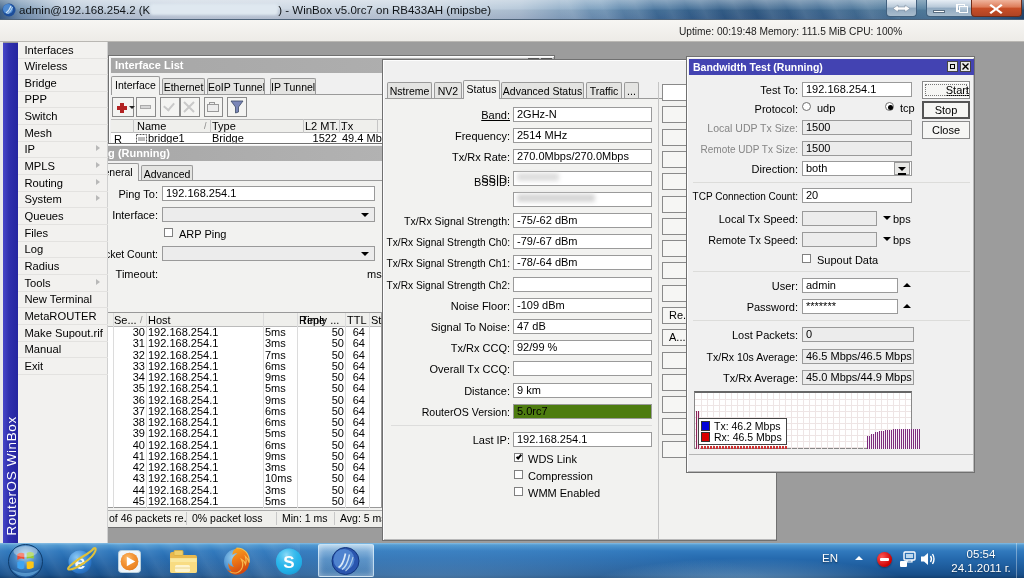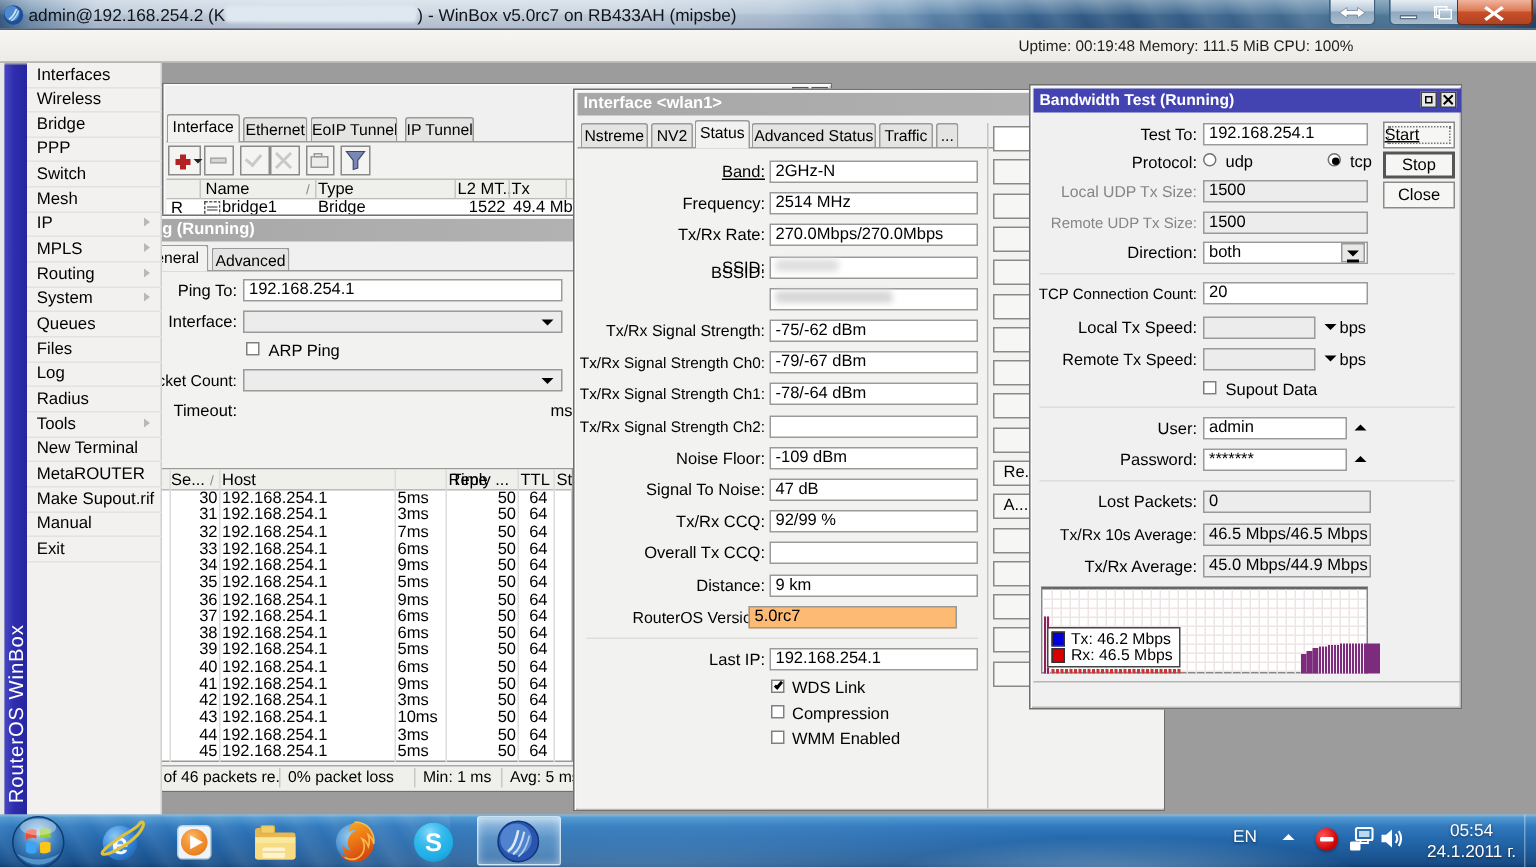--- a/index.html
+++ b/index.html
@@ -33,20 +33,21 @@
 <div style="left:933px;top:10px;width:12px;height:3px;background:#fdfdfd;border:1px solid #5a6e82;"></div>
 <div style="left:956px;top:4px;width:9px;height:8px;background:transparent;border:1px solid #fdfdfd;box-shadow:1px -1px 0 #fdfdfd inset;"></div>
 <div style="left:959px;top:6px;width:9px;height:7px;background:linear-gradient(180deg,#c3d2e0,#9db4c8);border:1px solid #fdfdfd;"></div>
 <svg style="position:absolute;left:989px;top:3px;" width="14" height="12" viewBox="0 0 14 12">
     <path d="M2 1 L7 4.8 L12 1 L13.6 2.6 L8.8 6 L13.6 9.4 L12 11 L7 7.2 L2 11 L0.4 9.4 L5.2 6 L0.4 2.6 Z" fill="#fff"></path>
   </svg>
 <div style="left:0px;top:20px;width:1024px;height:22px;background:linear-gradient(180deg,#f7f6f3,#edebe7);border-bottom:1px solid #b9b7b3;"></div>
 <div style="left:679px;top:26px;width:300px;height:13px;font-size:10.2px;color:#1c1c1c;white-space:nowrap;">Uptime: 00:19:48   Memory: 111.5 MiB   CPU: 100%</div>
 <div style="left:0px;top:43px;width:1024px;height:500px;background:#9c9c9c;"></div>
 <div class="win" style="left:108px;top:55px;width:447px;height:260px;z-index:1;">
+<div class="ttl" style="left:2px;top:2px;width:443px;height:15px;background:linear-gradient(90deg,#a7a7a7,#b2b2b2);">Interface List</div>
 <div style="left:419px;top:2px;width:11px;height:11px;background:#e8e8e8;border:1px solid #555;"></div>
 <div style="left:432px;top:2px;width:11px;height:11px;background:#e8e8e8;border:1px solid #555;"></div>
 <div class="tab tabon" style="left:2px;top:20px;width:49px;height:19px;">Interface</div>
 <div class="tab" style="left:53px;top:22px;width:43px;height:17px;">Ethernet</div>
 <div class="tab" style="left:98px;top:22px;width:58px;height:17px;">EoIP Tunnel</div>
 <div class="tab" style="left:161px;top:22px;width:46px;height:17px;">IP Tunnel</div>
 <div class="tab" style="left:211px;top:22px;width:55px;height:17px;margin-top:36px;">GRE Tunnel</div>
 <div class="tab" style="left:274px;top:22px;width:40px;height:17px;">VLAN</div>
 <div style="left:2px;top:38px;width:443px;height:220px;background:#f2f2f0;border-top:1px solid #9a9a9a;z-index:2;"></div>
 <div style="left:2px;top:40px;width:443px;height:220px;z-index:3;">
@@ -212,21 +213,20 @@
 <div style="left:212px;top:351.8px;width:47px;height:11px;text-align:right;font-size:11px;line-height:11px;">50</div>
 <div style="left:240px;top:351.8px;width:40px;height:11px;text-align:right;font-size:11px;line-height:11px;">64</div>
 <div style="left:2px;top:366px;width:297px;height:17px;background:#efefec;border-top:1px solid #aaa;"></div>
 <div style="left:4px;top:368px;width:98px;height:13px;font-size:10.5px;line-height:13px;padding-left:20px;border-right:1px solid #c8c8c8;white-space:nowrap;overflow:hidden;">of 46 packets re...</div>
 <div style="left:104px;top:368px;width:88px;height:13px;font-size:10.5px;line-height:13px;padding-left:3px;border-right:1px solid #c8c8c8;white-space:nowrap;overflow:hidden;">0% packet loss</div>
 <div style="left:194px;top:368px;width:56px;height:13px;font-size:10.5px;line-height:13px;padding-left:3px;border-right:1px solid #c8c8c8;white-space:nowrap;overflow:hidden;">Min: 1 ms</div>
 <div style="left:252px;top:368px;width:47px;height:13px;font-size:10.5px;line-height:13px;padding-left:3px;border-right:1px solid #c8c8c8;white-space:nowrap;overflow:hidden;">Avg: 5 ms</div>
 </div>
 </div>
 <div class="win" style="left:382px;top:59px;width:395px;height:482px;z-index:3;">
-<div class="ttl" style="left:2px;top:2px;width:391px;height:15px;background:linear-gradient(90deg,#a7a7a7,#b2b2b2);">Interface &lt;wlan1&gt;</div>
 <div class="tab" style="left:4px;top:22px;width:45px;height:17px;">Nstreme</div>
 <div class="tab" style="left:51px;top:22px;width:28px;height:17px;">NV2</div>
 <div class="tab tabon" style="left:80px;top:20px;width:37px;height:19px;">Status</div>
 <div class="tab" style="left:118px;top:22px;width:83px;height:17px;">Advanced Status</div>
 <div class="tab" style="left:203px;top:22px;width:36px;height:17px;">Traffic</div>
 <div class="tab" style="left:241px;top:22px;width:15px;height:17px;">...</div>
 <div style="left:2px;top:38px;width:391px;height:441px;background:#f2f2f0;border-top:1px solid #9a9a9a;z-index:2;"></div>
 <div style="left:0;top:0;width:395px;height:482px;z-index:3;">
 <div style="left:275px;top:22px;width:1px;height:457px;background:#c4c4c4;"></div>
 <div style="left:279px;top:24px;width:110px;height:17px;background:#fff;border:1px solid #8a8a8a;font-size:11px;line-height:15px;padding-left:6px;"></div>
@@ -268,21 +268,21 @@
 <div class="fl" style="left:130px;top:238px;width:139px;height:15px;background:#fff;color:#000;">-109 dBm</div>
 <div class="lb" style="left:-43px;top:261px;width:170px;color:#000;font-size:11px;">Signal To Noise:</div>
 <div class="fl" style="left:130px;top:259px;width:139px;height:15px;background:#fff;color:#000;">47 dB</div>
 <div class="lb" style="left:-43px;top:282px;width:170px;color:#000;font-size:11px;">Tx/Rx CCQ:</div>
 <div class="fl" style="left:130px;top:280px;width:139px;height:15px;background:#fff;color:#000;">92/99 %</div>
 <div class="lb" style="left:-43px;top:303px;width:170px;color:#000;font-size:11px;">Overall Tx CCQ:</div>
 <div class="fl" style="left:130px;top:301px;width:139px;height:15px;background:#fff;color:#000;"></div>
 <div class="lb" style="left:-43px;top:325px;width:170px;color:#000;font-size:11px;">Distance:</div>
 <div class="fl" style="left:130px;top:323px;width:139px;height:15px;background:#fff;color:#000;">9 km</div>
 <div class="lb" style="left:-43px;top:346px;width:170px;color:#000;font-size:10.6px;">RouterOS Version:</div>
-<div class="fl" style="left:116px;top:344px;width:139px;height:15px;background:#fdba74;color:#000;">5.0rc7</div>
+<div class="fl" style="left:130px;top:344px;width:139px;height:15px;background:#4d7c0f;color:#000;">5.0rc7</div>
 <div style="left:134px;top:113px;width:42px;height:8px;background:#dedede;filter:blur(2px);border-radius:2px;"></div>
 <div style="left:134px;top:134px;width:78px;height:8px;background:#d6d6d6;filter:blur(2px);border-radius:2px;"></div>
 <div style="left:8px;top:365px;width:261px;height:1px;background:#dddddc;"></div>
 <div class="lb" style="left:-43px;top:374px;width:170px;color:#000;font-size:11px;">Last IP:</div>
 <div class="fl" style="left:130px;top:372px;width:139px;height:15px;background:#fff;color:#000;">192.168.254.1</div>
 <div style="position:absolute;left:131px;top:393px;width:9px;height:9px;background:#fff;border:1px solid #808080;">
         <div style="position:absolute;left:1px;top:1px;width:6px;height:3px;border-left:2px solid #000;border-bottom:2px solid #000;transform:rotate(-50deg);"></div>
       </div>
 <div class="t11" style="left:145px;top:393px;width:70px;height:12px;">WDS Link</div>
 <div style="position:absolute;left:131px;top:410px;width:9px;height:9px;background:#fff;border:1px solid #808080;"></div>
@@ -312,21 +312,21 @@
 <div class="lb" style="left:-59px;top:65px;width:170px;color:#858585;font-size:10.5px;">Local UDP Tx Size:</div>
 <div class="fl" style="left:115px;top:63px;width:110px;height:15px;background:#ececec;color:#000;">1500</div>
 <div class="lb" style="left:-59px;top:86px;width:170px;color:#858585;font-size:10px;">Remote UDP Tx Size:</div>
 <div class="fl" style="left:115px;top:84px;width:110px;height:15px;background:#ececec;color:#000;">1500</div>
 <div class="lb" style="left:-59px;top:106px;width:170px;color:#000;font-size:11px;">Direction:</div>
 <div class="fl" style="left:115px;top:104px;width:110px;height:15px;background:#fff;color:#000;">both</div>
 <div style="left:207px;top:105px;width:16px;height:13px;background:#e8e8e6;border:1px solid #999;"></div>
 <div style="position:absolute;left:211px;top:110px;width:0;height:0;border-left:4px solid transparent;border-right:4px solid transparent;border-top:4px solid #000;"></div>
 <div style="left:211px;top:116px;width:8px;height:1.5px;background:#000;"></div>
 <div style="left:6px;top:125px;width:277px;height:1px;background:#dcdcda;"></div>
-<div style="left:235px;top:24px;width:48px;height:18px;background:#f6f6f4;border:1px solid #8a8a8a;font-size:11px;text-align:left;line-height:16px;box-shadow:inset 0 0 0 1px #fff;outline:1px dotted #777;outline-offset:-4px;text-decoration:underline;">Start</div>
+<div style="left:235px;top:24px;width:48px;height:18px;background:#f6f6f4;border:1px solid #8a8a8a;font-size:11px;text-align:right;line-height:16px;box-shadow:inset 0 0 0 1px #fff;outline:1px dotted #777;outline-offset:-4px;text-decoration:underline;">Start</div>
 <div style="left:235px;top:44px;width:48px;height:18px;background:#f6f6f4;border:2px solid #555;font-size:11px;text-align:center;line-height:14px;">Stop</div>
 <div style="left:235px;top:64px;width:48px;height:18px;background:#f6f6f4;border:1px solid #8a8a8a;font-size:11px;text-align:center;line-height:16px;">Close</div>
 <div class="lb" style="left:-19px;top:133px;width:130px;color:#000;font-size:10px;">TCP Connection Count:</div>
 <div class="fl" style="left:115px;top:131px;width:110px;height:15px;background:#fff;color:#000;">20</div>
 <div class="lb" style="left:-59px;top:156px;width:170px;color:#000;font-size:11px;">Local Tx Speed:</div>
 <div class="fl" style="left:115px;top:154px;width:75px;height:15px;background:#ececec;color:#000;"></div>
 <div style="position:absolute;left:196px;top:159px;width:0;height:0;border-left:4.5px solid transparent;border-right:4.5px solid transparent;border-top:4.5px solid #000;"></div>
 <div class="t11" style="left:206px;top:156px;width:25px;height:12px;">bps</div>
 <div class="lb" style="left:-59px;top:177px;width:170px;color:#000;font-size:10.8px;">Remote Tx Speed:</div>
 <div class="fl" style="left:115px;top:175px;width:75px;height:15px;background:#ececec;color:#000;"></div>

